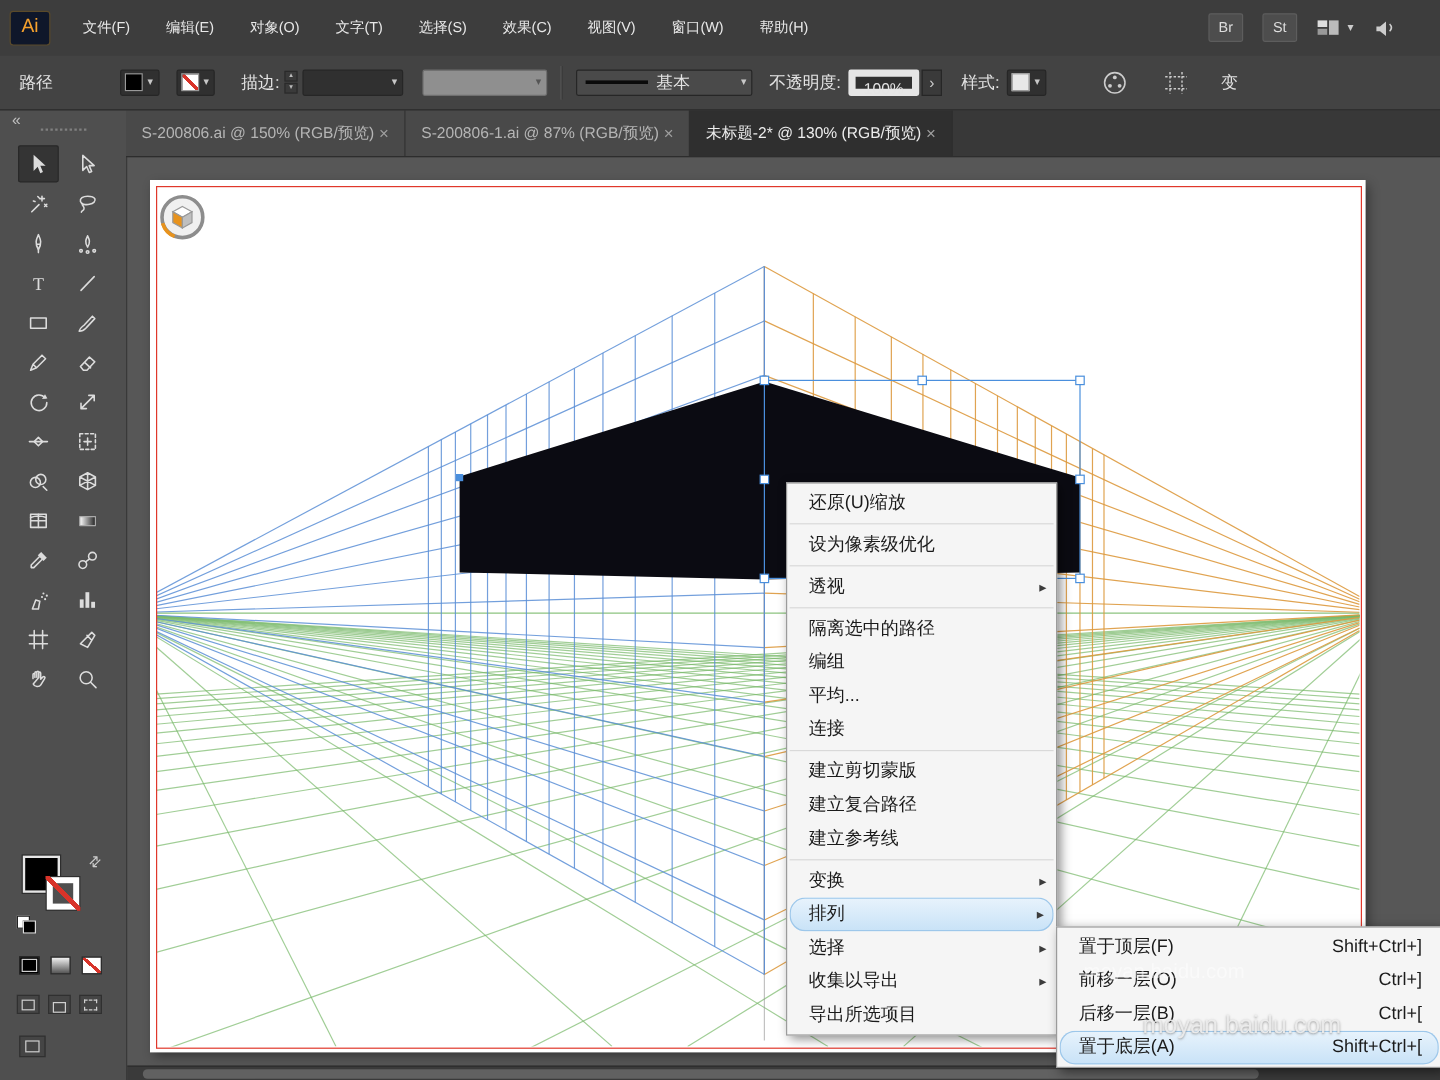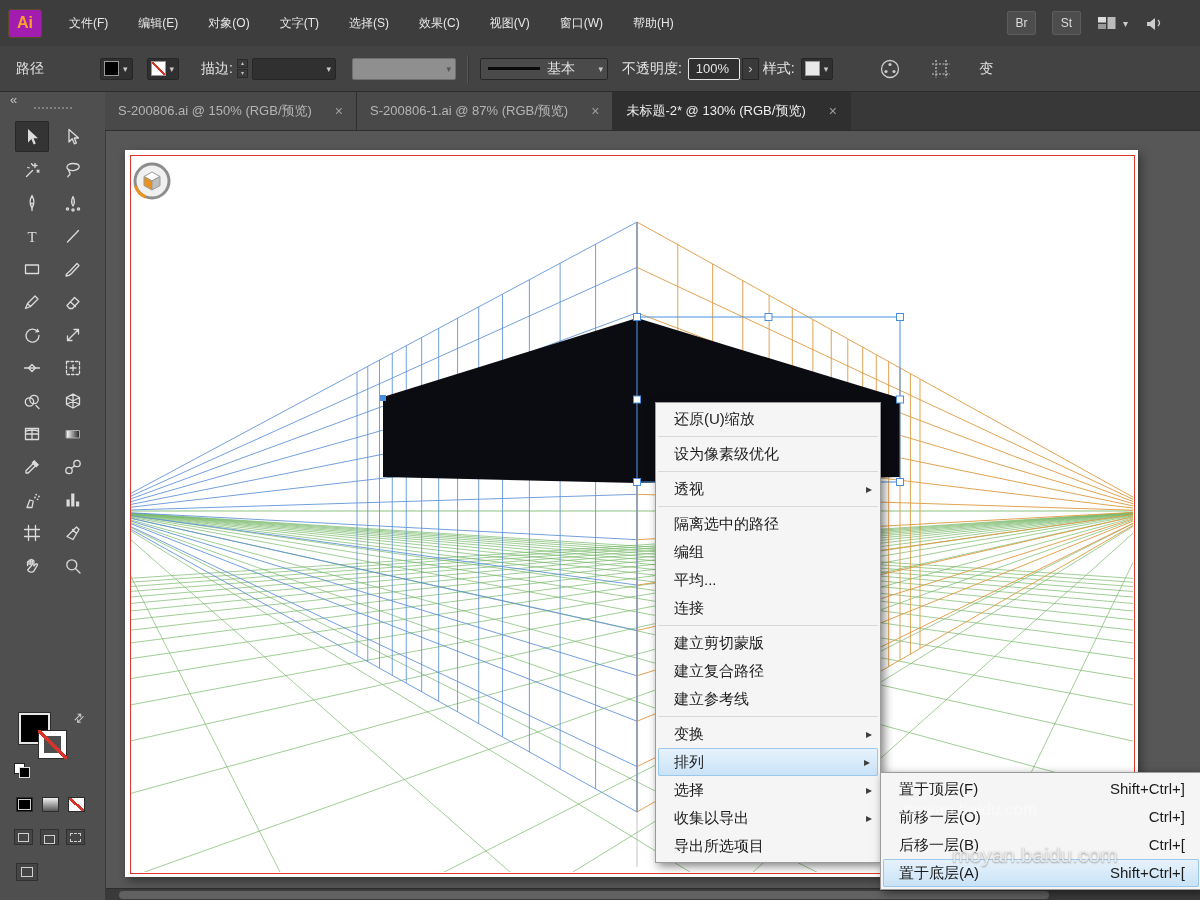--- a/index.html
+++ b/index.html
@@ -2,22 +2,22 @@
 <html><head>
 <meta charset="utf-8">
 <style>
   html,body{margin:0;padding:0}
   body{width:1200px;height:900px;overflow:hidden;position:relative;background:#575757;
        font-family:"Liberation Sans","DejaVu Sans",sans-serif;color:#e6e6e6;cursor:default}
 
   
   .menubar{position:absolute;left:0;top:0;width:1200px;height:46px;background:#3d3d3d;
            border-bottom:1px solid #2b2b2b;display:flex;align-items:center;z-index:20}
-  .ailogo{width:32px;height:27px;margin:0 12px 0 8px;background:#a21caf;border:1px solid #5a4a2a;
-          border-radius:3px;color:#f7a22d;font-weight:bold;font-size:16px;display:flex;
+  .ailogo{width:32px;height:27px;margin:0 12px 0 8px;background:#0f172a;border:1px solid #5a4a2a;
+          border-radius:3px;color:#f7a22d;font-weight:normal;font-size:16px;display:flex;
           align-items:center;justify-content:center;flex:none}
   .mitem{padding:0 15px;font-size:12px;color:#e8e8e8;height:46px;line-height:46px}
   .menu-right{margin-left:auto;display:flex;align-items:center;gap:16px;padding-right:36px}
   .qbtn{background:#4d4d4d;border:1px solid #5d5d5d;color:#ddd;font-size:12px;width:27px;height:22px;
         border-radius:2px;display:flex;align-items:center;justify-content:center}
   .wsgroup{display:flex;align-items:center;gap:6px;color:#ccc;font-size:10px}
 
   
   .controlbar{position:absolute;left:0;top:46px;width:1200px;height:45px;background:#434343;
               border-bottom:1px solid #2b2b2b;display:flex;align-items:center;z-index:20;
@@ -26,21 +26,21 @@
          border-radius:2px;box-sizing:border-box}
   .carat{font-size:9px;color:#c8c8c8;padding:0 4px}
   .swatch{width:15px;height:15px;border:1px solid #999;margin-left:3px;box-sizing:border-box}
   .sw-black{background:#000}
   .sw-none{background:linear-gradient(to top right,#fff 43%,#d8342a 43%,#d8342a 57%,#fff 57%)}
   .stepper{display:flex;flex-direction:column;gap:1px;margin:0 4px}
   .stp{width:11px;height:9px;background:#3a3a3a;border:1px solid #2a2a2a;font-size:6px;line-height:7px;
        text-align:center;color:#bbb;box-sizing:border-box}
   .disabledcombo{background:#8f8f8f;border-color:#6f6f6f}
   .linesample{width:52px;height:3px;background:#0a0a0a;margin:0 7px}
-  .valbox{background:#303030;border:1px solid #e5e5e5;height:22px;line-height:20px;padding:0 7px;
+  .valbox{background:#303030;border:6px solid #e5e5e5;height:22px;line-height:20px;padding:0 7px;
           font-size:13px;border-radius:2px;box-sizing:border-box}
   .flyout{width:17px;height:22px;background:#3a3a3a;border:1px solid #262626;line-height:20px;
           text-align:center;font-size:13px;color:#ccc;margin-left:2px;box-sizing:border-box}
   .vsep{width:1px;height:28px;background:#565656;border-right:1px solid #363636;margin:0 11px}
 
   
   .toolpanel{position:absolute;left:0;top:91px;width:105px;height:809px;background:#4f4f4f;
              border-right:1px solid #393939;z-index:15}
   .tp-collapse{position:absolute;left:10px;top:1px;color:#c0c0c0;font-size:13px}
   .tp-grip{position:absolute;left:34px;top:16px;width:38px;border-top:2px dotted #808080}
@@ -73,21 +73,21 @@
          display:flex;align-items:center;justify-content:center}
   .dmode i{width:9px;height:7px;border:1px solid #cfcfcf}
   .scrmode{position:absolute;left:16px;top:772px;width:20px;height:16px;background:#454545;
            border:1px solid #303030;display:flex;align-items:center;justify-content:center}
   .scrmode i{width:10px;height:8px;border:1px solid #cfcfcf}
 
   
   .tabbar{position:absolute;left:105px;top:91px;width:1095px;height:40px;background:#383838;
           display:flex;z-index:15;border-bottom:1px solid #2d2d2d;box-sizing:border-box}
   .tab{display:flex;align-items:center;padding:0 13px;font-size:13px;color:#b5b5b5;background:#494949;
-       border-right:1px solid #2f2f2f;gap:23px}
+       border-right:1px solid #2f2f2f;gap:4px}
   .tab.active{background:#2f2f2f;color:#ededed}
   .tabx{color:#9f9f9f;font-size:14px}
 
   
   .canvas{position:absolute;left:105px;top:131px;width:1095px;height:769px;background:#575757;overflow:hidden}
   .artboard{position:absolute;left:20px;top:19px;width:1013px;height:727px;background:#fff;
             box-shadow:3px 4px 9px rgba(0,0,0,.4)}
   .bleed{position:absolute;left:25px;top:24px;width:1003px;height:717px;border:1px solid #e0372b;
          box-sizing:content-box;pointer-events:none;z-index:3}
   #gridsvg{position:absolute;left:25px;top:24px;z-index:2;overflow:hidden}
@@ -97,21 +97,21 @@
   .hthumb{position:absolute;left:14px;top:2px;width:930px;height:8px;background:#616161;border-radius:4px}
 
   
   .ctx{position:absolute;left:655px;top:402px;width:226px;background:#f5f5f5;border:1px solid #9b9b9b;
        box-shadow:3px 3px 9px rgba(0,0,0,.5);z-index:50;padding:2px 0;font-size:15px;color:#1b1b1b;
        box-sizing:border-box}
   .ctxrow{height:28px;line-height:28px;padding-left:18px;position:relative}
   .ctxrow .arrow{position:absolute;right:8px;top:0;font-size:12px;color:#3c3c3c}
   .ctxrow.dis{color:#a6a6a6}
   .ctxrow.hl,.subrow.hl{background:linear-gradient(#e8f3fc,#c8e2f7);box-shadow:inset 0 0 0 1px #9dc7ea;
-       border-radius:2px}
+       border-radius:13px}
   .ctxrow.hl{margin:0 2px;padding-left:16px}
   .ctxsep{height:1px;background:#d9d9d9;margin:3px 2px}
   .sub{position:absolute;left:880px;top:772px;width:322px;background:#f5f5f5;border:1px solid #9b9b9b;
        box-shadow:3px 3px 9px rgba(0,0,0,.5);z-index:55;padding:2px 0;font-size:15px;color:#1b1b1b;
        box-sizing:border-box}
   .subrow{display:flex;justify-content:space-between;height:28px;line-height:28px;padding:0 16px 0 18px}
   .subrow.hl{margin:0 2px;padding:0 14px 0 16px}
 
   
   .wm{position:absolute;z-index:60;pointer-events:none}
@@ -177,29 +177,29 @@
     <span class="stp">▴</span>
     <span class="stp">▾</span>
     </span>
   <div class="combo" style="width:84px;justify-content:flex-end">
     <span class="carat">▾</span>
     </div>
   <div class="combo disabledcombo" style="width:104px;margin-left:16px;justify-content:flex-end">
     <span class="carat" style="color:#555">▾</span>
     </div>
   <div class="vsep"></div>
-  <div class="combo" style="width:128px;background:#4a4a4a">
+  <div class="combo" style="width:147px;background:#4a4a4a">
     <span class="linesample"></span>
     <span>基本</span>
     <span class="carat" style="margin-left:auto">▾</span>
     </div>
   <span style="margin-left:14px">不透明度:</span>
   <div class="valbox" style="margin-left:6px;min-width:52px">100%</div>
   <div class="flyout">›</div>
-  <span style="margin-left:4px">样式:</span>
+  <span style="margin-left:16px">样式:</span>
   <div class="combo" style="margin-left:6px">
     <span class="swatch" style="background:#e8e8e8"></span>
     <span class="carat">▾</span>
     </div>
   <svg width="22" height="22" style="margin-left:46px">
     <circle cx="11" cy="11" r="8.5" fill="none" stroke="#ccc" stroke-width="1.3"></circle>
     <circle cx="11" cy="6.5" r="1.6" fill="#ccc"></circle>
       <circle cx="7" cy="13.5" r="1.6" fill="#ccc"></circle>
     <circle cx="15" cy="13.5" r="1.6" fill="#ccc"></circle>
     </svg>

